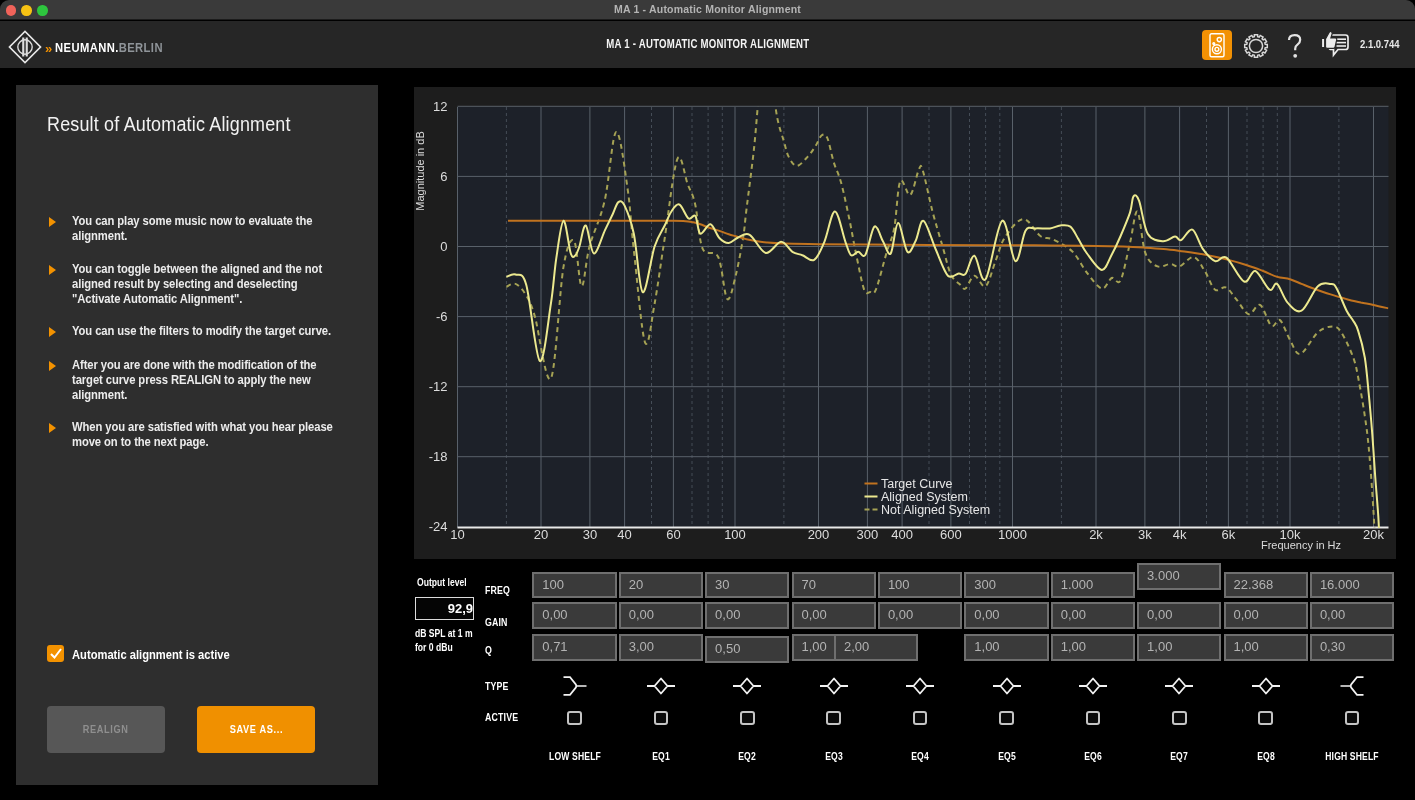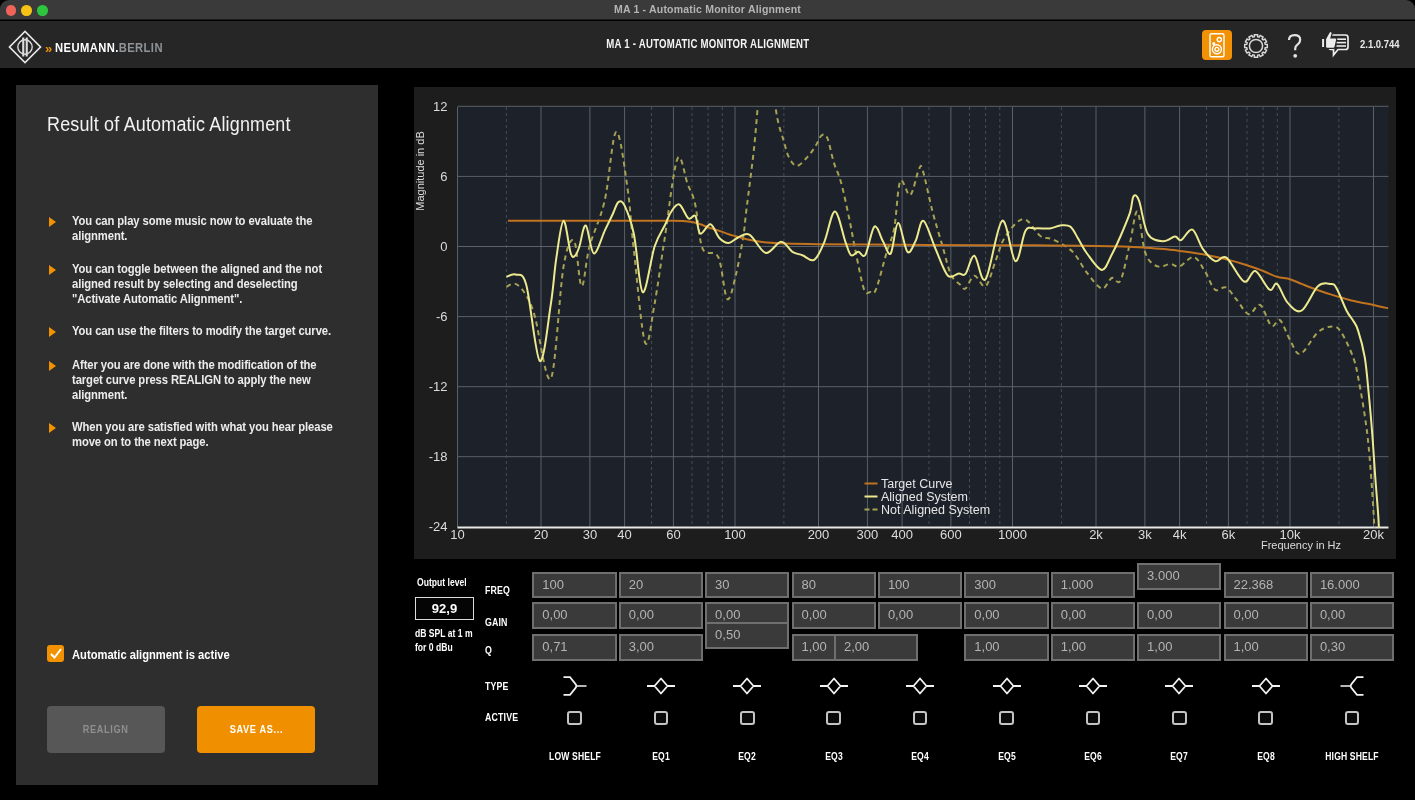--- a/index.html
+++ b/index.html
@@ -24,21 +24,21 @@
 .btn{position:absolute;top:621px;width:118px;height:47px;border-radius:4px;text-align:center;line-height:47px;font-size:11.5px;font-weight:bold;letter-spacing:0.8px}
 #realign{left:31px;background:#575757;color:#8f8f8f}
 #saveas{left:181px;background:#f09000;color:#fff}
 
 #chart{position:absolute;left:414px;top:87px;width:982px;height:472px;background:#1d1d1d}
 
 .eqlabel{position:absolute;font-size:11px;font-weight:bold;color:#fff;letter-spacing:0.2px;transform:scaleX(0.8);transform-origin:0 50%}
 .cell{position:absolute;width:84.4px;height:26.5px;background:#3a3a3a;border:2px solid #6f6f6f;color:#b3b3b3;font-size:13px;line-height:22.5px;padding-left:8px}
 .chk{position:absolute;width:14.6px;height:14.6px;border:2px solid #c4c4c4;border-radius:3px;background:#0a0a0a}
 .colname{position:absolute;width:86px;text-align:center;font-size:11px;font-weight:bold;color:#fff;letter-spacing:0.2px;transform:scaleX(0.78)}
-#olbox{position:absolute;left:415px;top:597px;width:59px;height:23px;border:1.5px solid #dcdcdc;background:#050505;color:#fff;font-size:13px;font-weight:bold;text-align:center;line-height:21px}
+#olbox{position:absolute;left:415px;top:597px;width:59px;height:23px;border:1.5px solid #dcdcdc;background:#050505;color:#fff;font-size:13px;font-weight:bold;text-align:right;line-height:21px}
 .oltxt{position:absolute;font-size:11px;font-weight:bold;color:#fff;transform:scaleX(0.78);transform-origin:0 50%}
 </style></head>
 <body>
 <div id="titlebar">
   <div class="tl" style="left:5.6px;background:#f0635a"></div>
   <div class="tl" style="left:21.2px;background:#f6c213"></div>
   <div class="tl" style="left:37.2px;background:#2ec53e"></div>
   <div id="titletext">MA 1 - Automatic Monitor Alignment</div>
 </div>
 <div id="header">
@@ -195,40 +195,40 @@
 <div class="oltxt" style="left:415px;top:627px">dB SPL at 1 m</div>
 <div class="oltxt" style="left:415px;top:641px">for 0 dBu</div>
 <div class="eqlabel" style="left:485px;top:584px">FREQ</div>
 <div class="eqlabel" style="left:485px;top:616px">GAIN</div>
 <div class="eqlabel" style="left:485px;top:644px">Q</div>
 <div class="eqlabel" style="left:485px;top:680px">TYPE</div>
 <div class="eqlabel" style="left:485px;top:711px">ACTIVE</div>
 <div class="cell" style="left:532.3px;top:571.5px">100</div>
 <div class="cell" style="left:618.7px;top:571.5px">20</div>
 <div class="cell" style="left:705.1px;top:571.5px">30</div>
-<div class="cell" style="left:791.5px;top:571.5px">80</div>
+<div class="cell" style="left:791.5px;top:571.5px">70</div>
 <div class="cell" style="left:877.9px;top:571.5px">100</div>
 <div class="cell" style="left:964.3px;top:571.5px">300</div>
 <div class="cell" style="left:1050.7px;top:571.5px">1.000</div>
 <div class="cell" style="left:1137.1px;top:563px">3.000</div>
 <div class="cell" style="left:1223.5px;top:571.5px">22.368</div>
 <div class="cell" style="left:1309.9px;top:571.5px">16.000</div>
 <div class="cell" style="left:532.3px;top:602.0px">0,00</div>
 <div class="cell" style="left:618.7px;top:602.0px">0,00</div>
 <div class="cell" style="left:705.1px;top:602.0px">0,00</div>
 <div class="cell" style="left:791.5px;top:602.0px">0,00</div>
 <div class="cell" style="left:877.9px;top:602.0px">0,00</div>
 <div class="cell" style="left:964.3px;top:602.0px">0,00</div>
 <div class="cell" style="left:1050.7px;top:602.0px">0,00</div>
 <div class="cell" style="left:1137.1px;top:602.0px">0,00</div>
 <div class="cell" style="left:1223.5px;top:602.0px">0,00</div>
 <div class="cell" style="left:1309.9px;top:602.0px">0,00</div>
 <div class="cell" style="left:532.3px;top:634.0px">0,71</div>
 <div class="cell" style="left:618.7px;top:634.0px">3,00</div>
-<div class="cell" style="left:705.1px;top:622px">0,50</div>
+<div class="cell" style="left:705.1px;top:636px">0,50</div>
 <div class="cell" style="left:791.5px;top:634.0px">1,00</div>
 <div class="cell" style="left:834px;top:634.0px">2,00</div>
 <div class="cell" style="left:964.3px;top:634.0px">1,00</div>
 <div class="cell" style="left:1050.7px;top:634.0px">1,00</div>
 <div class="cell" style="left:1137.1px;top:634.0px">1,00</div>
 <div class="cell" style="left:1223.5px;top:634.0px">1,00</div>
 <div class="cell" style="left:1309.9px;top:634.0px">0,30</div>
 <div class="chk" style="left:567.2px;top:710.7px"></div>
 <div class="colname" style="left:531.5px;top:750px">LOW SHELF</div>
 <div class="chk" style="left:653.6px;top:710.7px"></div>

